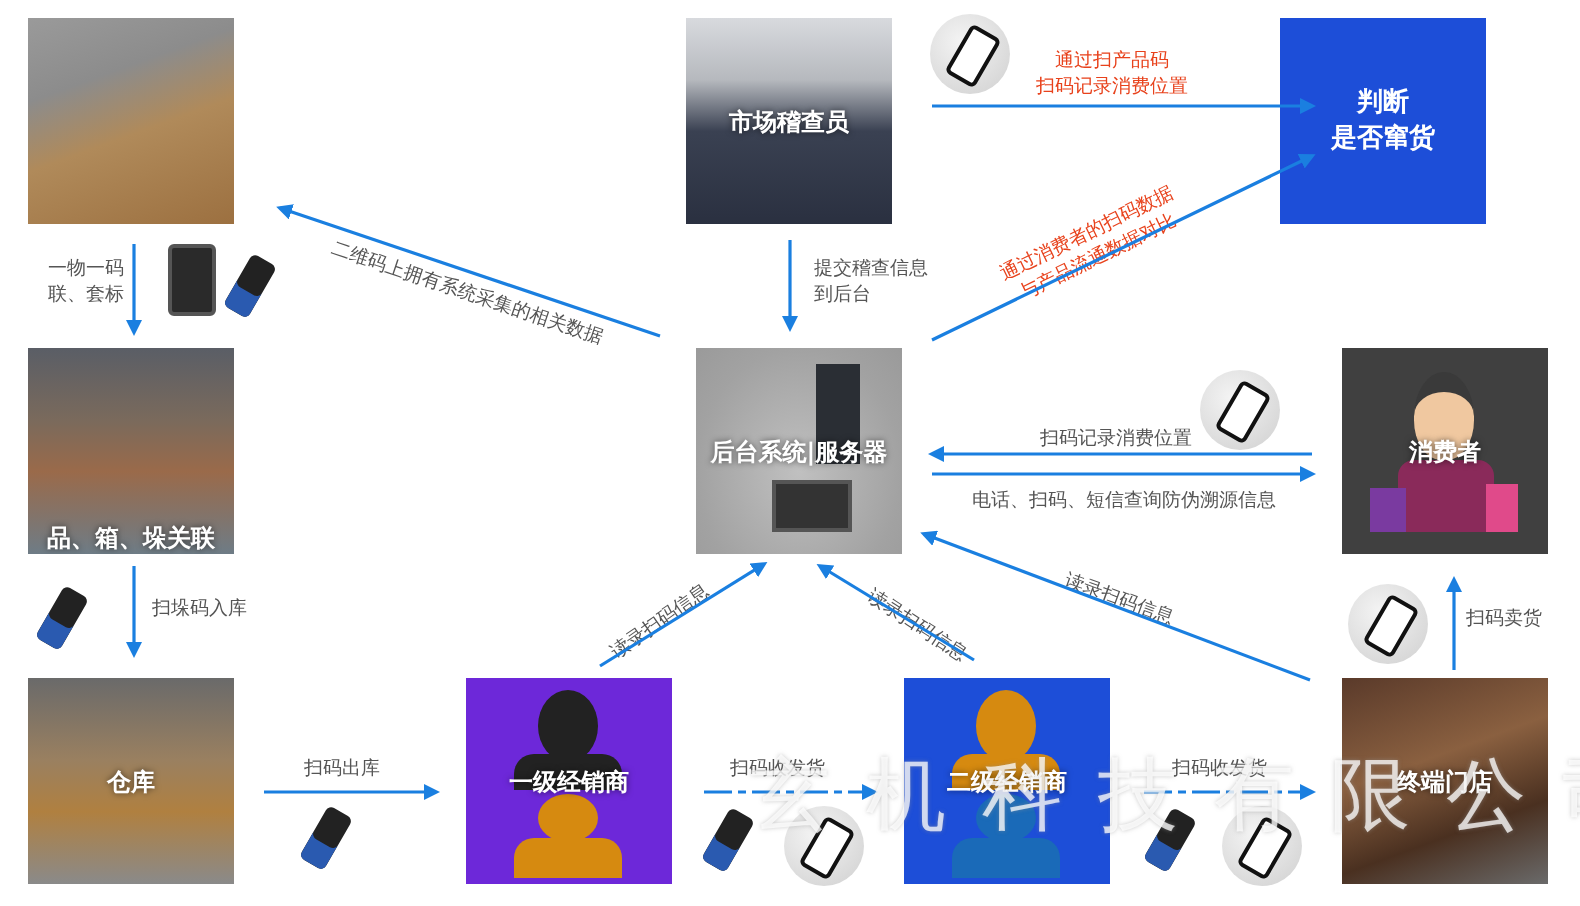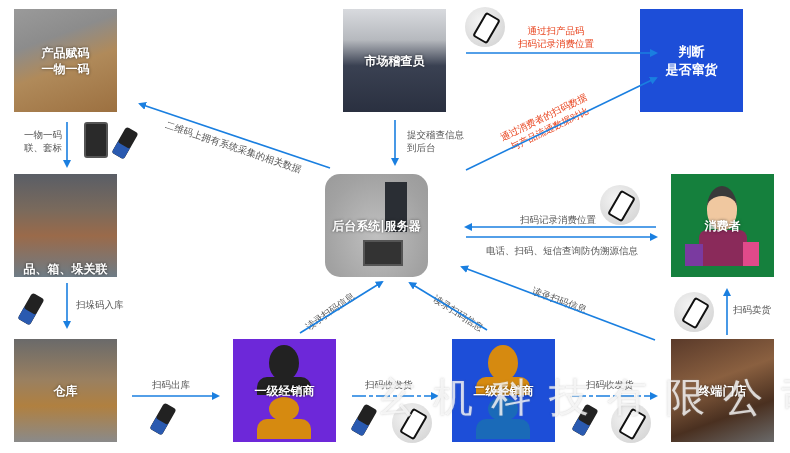--- a/index.html
+++ b/index.html
@@ -43,47 +43,45 @@
     <line x1="655" y1="340" x2="462" y2="267" marker-end="url(#ah)"></line>
     <line x1="727" y1="335" x2="727" y2="290" marker-end="url(#ah)"></line>
     <line x1="132" y1="396" x2="218" y2="396" marker-end="url(#ah)"></line>
     <line x1="352" y1="396" x2="437" y2="396" stroke-dasharray="14,3,4,3" marker-end="url(#ah)"></line>
     <line x1="572" y1="396" x2="656" y2="396" stroke-dasharray="14,3,4,3" marker-end="url(#ah)"></line>
   </g>
 </svg>
 
 <div class="node" style="left:14px;top:9px;">
   <div class="bg" style="background:linear-gradient(160deg,#9a9a9a 0%,#8c8c8c 30%,#b08a5a 55%,#9c7040 100%);"></div>
-  <span class="lbl">产品赋码
-一物一码</span>
 </div>
 
 <div class="node" style="left:343px;top:9px;">
   <div class="bg" style="background:linear-gradient(180deg,#d8dade 0%,#b6b9be 30%,#3a4152 55%,#2a3040 100%);"></div>
   <span class="lbl">市场稽查员</span>
 </div>
 
 <div class="node" style="left:640px;top:9px;background:#1d4ed8;">
   <span class="lbl" style="font-size:13px;line-height:18px;text-shadow:none;">判断
 是否窜货</span>
 </div>
 
 <div class="node" style="left:14px;top:174px;align-items:flex-end;">
   <div class="bg" style="background:linear-gradient(180deg,#5a5e66 0%,#7a6a5c 35%,#9a6a4a 60%,#6e7c86 100%);"></div>
   <span class="lbl">品、箱、垛关联</span>
 </div>
 
-<div class="node" style="left:325px;top:174px;border-radius:15px;">
+<div class="node" style="left:348px;top:174px;">
   <div class="bg" style="background:radial-gradient(ellipse at 50% 60%,#c0c0c0 0%,#a2a2a2 70%,#9a9a9a 100%);"></div>
   <div style="position:absolute;left:60px;top:8px;width:22px;height:50px;background:#2a2e34;"></div>
   <div style="position:absolute;left:38px;top:66px;width:36px;height:22px;background:#333;border:2px solid #555;"></div>
   <span class="lbl">后台系统|服务器</span>
 </div>
 
-<div class="node" style="left:671px;top:174px;background:#15803d;">
+<div class="node" style="left:671px;top:174px;background:#404040;">
   <div style="position:absolute;left:36px;top:12px;width:30px;height:34px;border-radius:50% 50% 45% 45%;background:#f0c8a0;border-top:10px solid #3a3a3a;"></div>
   <div style="position:absolute;left:28px;top:56px;width:48px;height:36px;background:#8a2a5a;border-radius:8px 8px 0 0;"></div>
   <div style="position:absolute;left:14px;top:70px;width:18px;height:22px;background:#7a3aa0;"></div>
   <div style="position:absolute;left:72px;top:68px;width:16px;height:24px;background:#e04a8a;"></div>
   <span class="lbl">消费者</span>
 </div>
 
 <div class="node" style="left:14px;top:339px;">
   <div class="bg" style="background:linear-gradient(180deg,#6a6a6a 0%,#9a8060 40%,#b08040 65%,#8a8a8a 100%);"></div>
   <span class="lbl">仓库</span>

